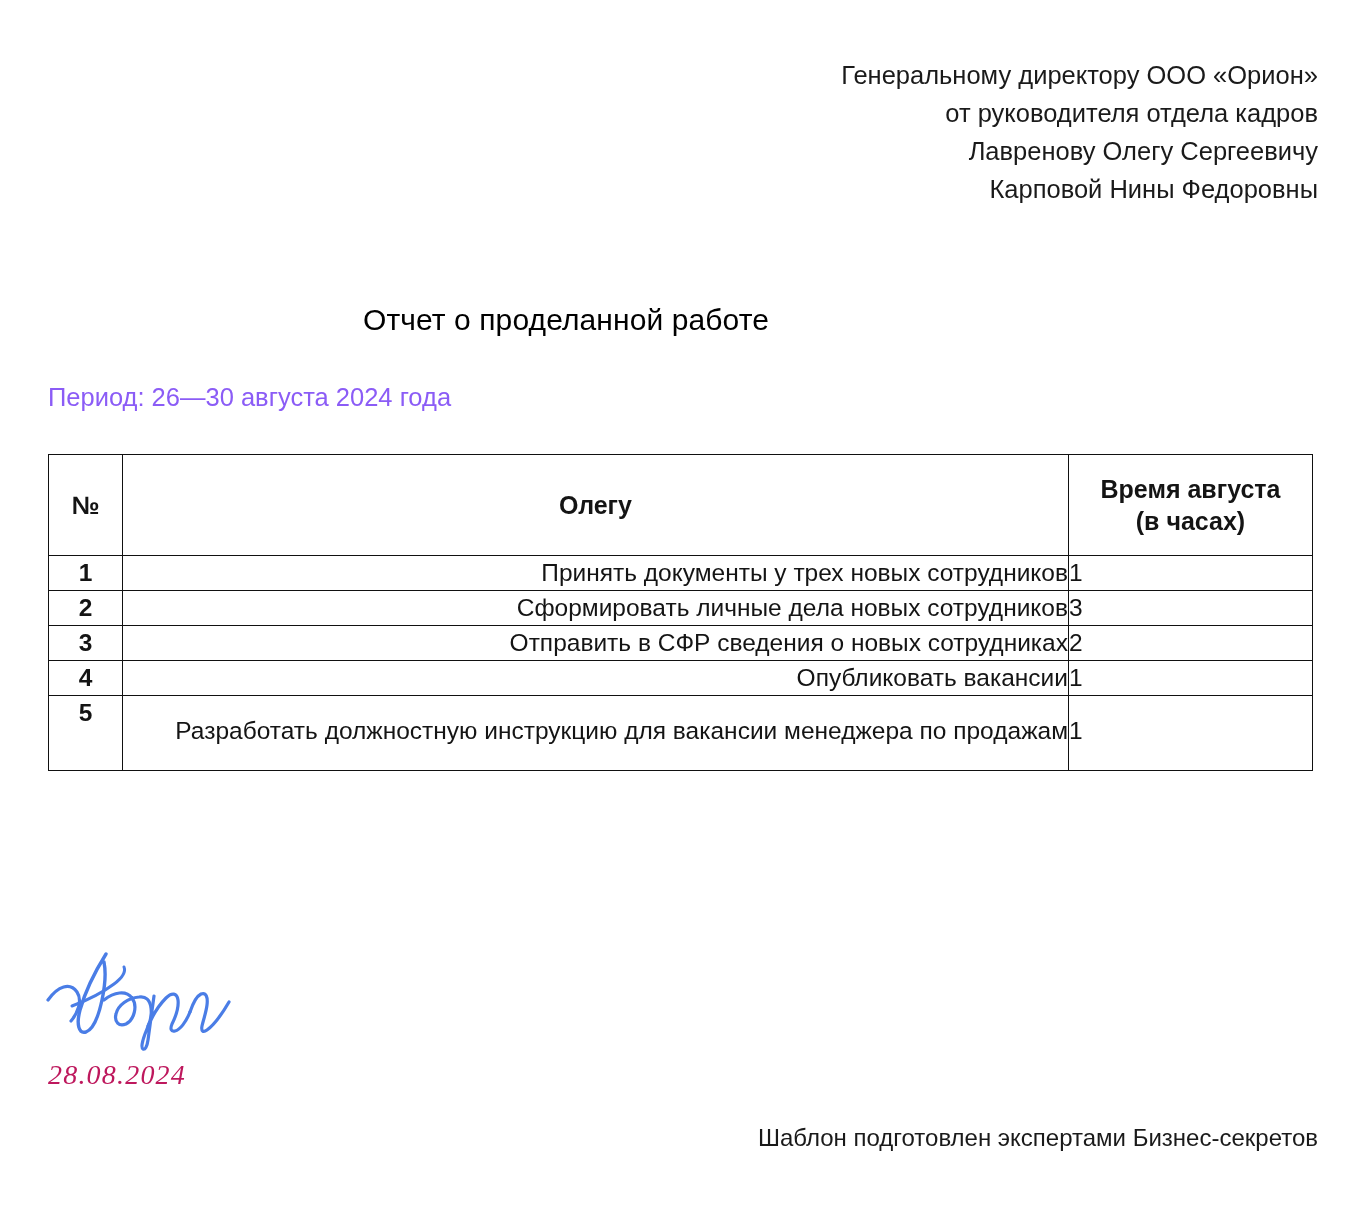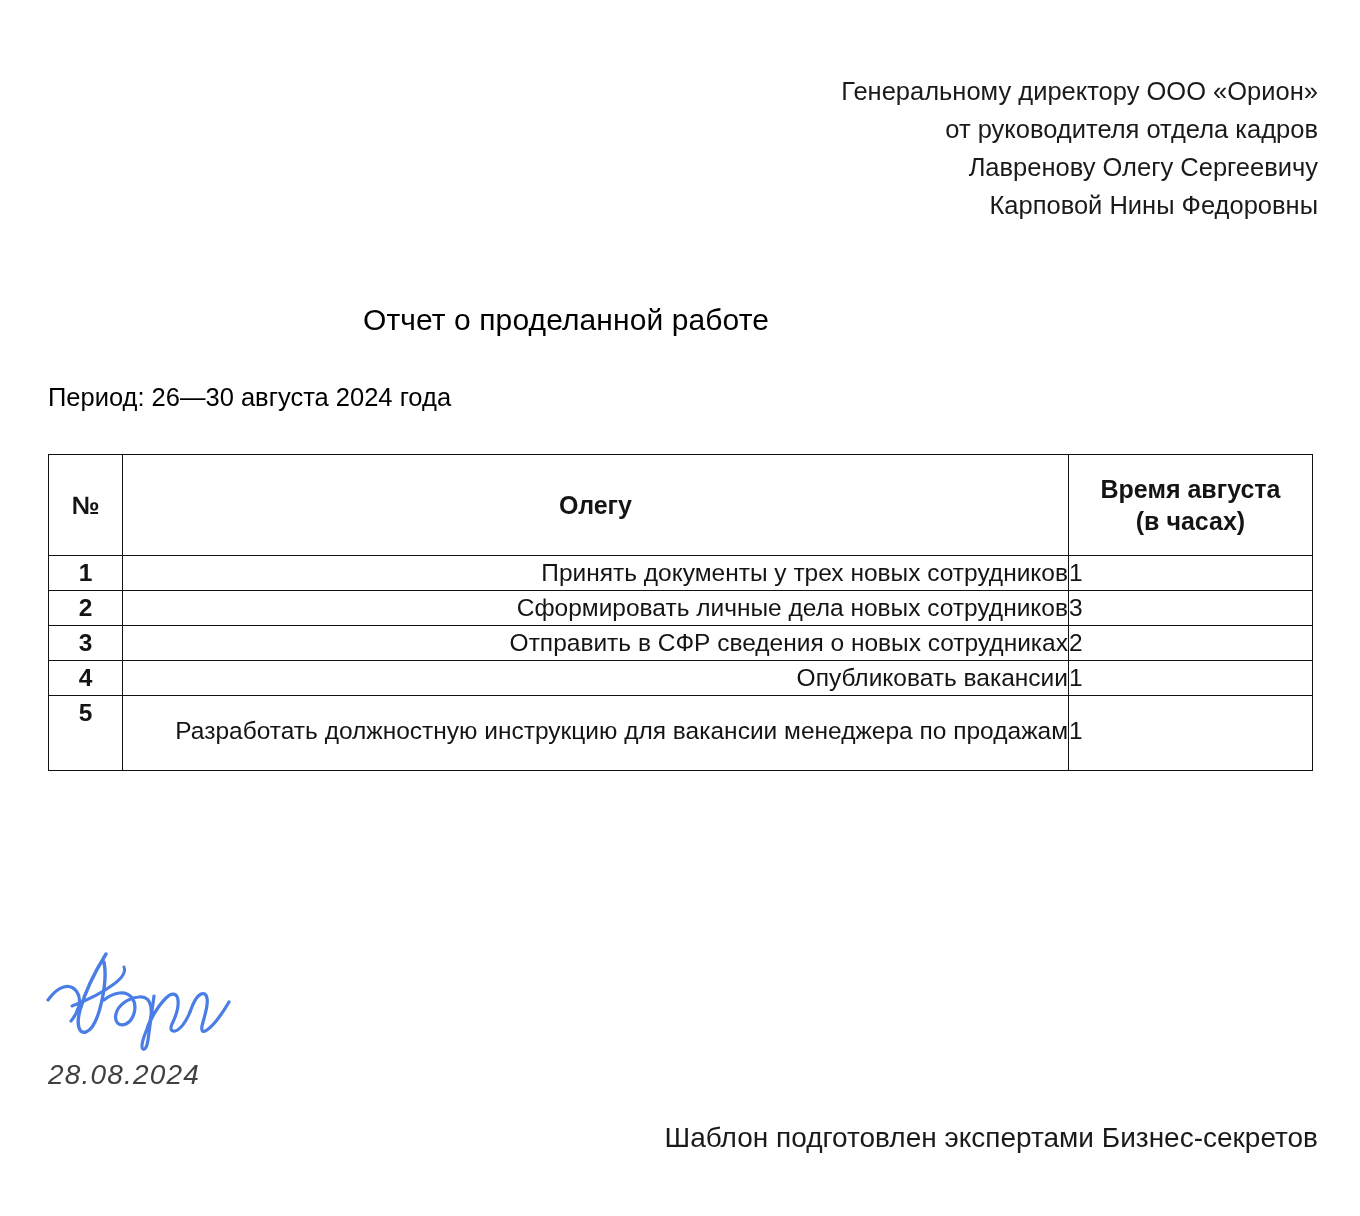--- a/index.html
+++ b/index.html
@@ -18,21 +18,21 @@
     width: 1360px;
     height: 1216px;
     box-sizing: border-box;
     background: #ffffff;
     overflow: hidden;
   }
 
   
   .addressee {
     position: absolute;
-    top: 72px;
+    top: 56px;
     right: 42px;
     width: 640px;
     text-align: right;
     font-size: 25.5px;
     line-height: 38px;
     color: #1a1a1a;
   }
   .addressee-line {
     display: block;
     white-space: nowrap;
@@ -52,21 +52,21 @@
     letter-spacing: 0.1px;
   }
 
   
   .period {
     position: absolute;
     top: 380px;
     left: 48px;
     font-size: 25.5px;
     line-height: 34px;
-    color: #000000;
+    color: #8b5cf6;
   }
 
   
   .tasks-table {
     position: absolute;
     top: 454px;
     left: 48px;
     width: 1264px;
     border-collapse: collapse;
     table-layout: fixed;
@@ -137,33 +137,33 @@
   .signature-mark path {
     fill: none;
     stroke: #4a7de6;
     stroke-linecap: round;
     stroke-linejoin: round;
   }
   .signature-date {
     display: block;
     margin-top: 6px;
     margin-left: 4px;
-    font-family: Liberation Sans, sans-serif;
+    font-family: Liberation Serif, serif;
     font-style: italic;
     font-size: 28px;
     letter-spacing: 1.2px;
-    color: #404040;
+    color: #be185d;
   }
 
   
   .footer-note {
     position: absolute;
     right: 42px;
     bottom: 62px;
-    font-size: 28px;
+    font-size: 24px;
     line-height: 32px;
     color: #1a1a1a;
     text-align: right;
     white-space: nowrap;
     margin-top: 31px;
   }
 </style>
 </head>
 <body>
 

